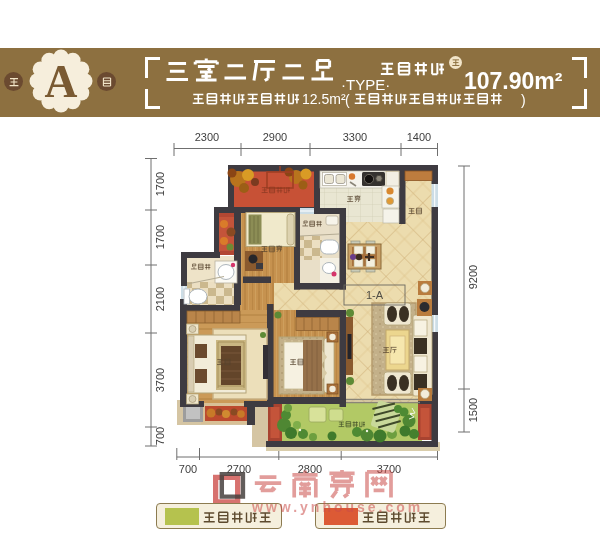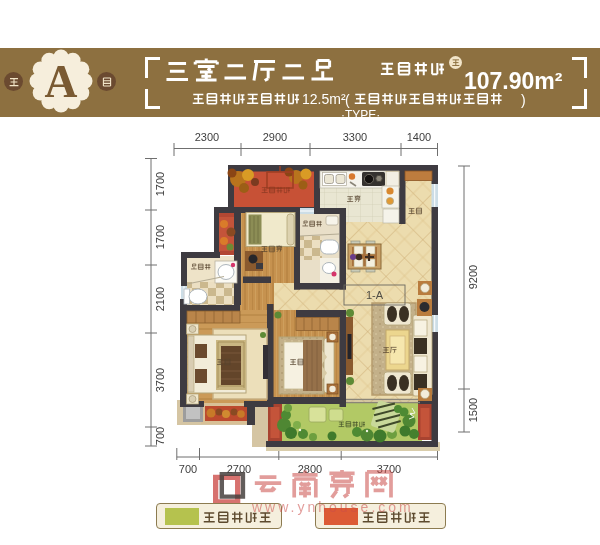--- a/index.html
+++ b/index.html
@@ -36,21 +36,21 @@
 <div class="abs" style="left:97px;top:72px;width:19px;height:19px;border-radius:50%;background:#6b4a30;color:#f2e5c9;font-size:10px;line-height:19px;text-align:center;"></div>
 
 <div class="abs" style="left:145px;top:57px;width:12px;height:18px;border-left:3px solid #fff;border-top:3px solid #fff;"></div>
 
 <div class="abs" style="left:145px;top:89px;width:12px;height:17px;border-left:3px solid #fff;border-bottom:3px solid #fff;"></div>
 
 <div class="abs" style="left:572px;top:57px;width:12px;height:18px;border-right:3px solid #fff;border-top:3px solid #fff;"></div>
 
 <div class="abs" style="left:572px;top:89px;width:12px;height:17px;border-right:3px solid #fff;border-bottom:3px solid #fff;"></div>
 
-<div class="abs" style="left:341px;top:76px;color:#fff;font-size:12px;white-space:nowrap;margin-top:32px;">·TYPE·</div>
+<div class="abs" style="left:341px;top:76px;color:#fff;font-size:15px;white-space:nowrap;">·TYPE·</div>
 
 <div class="abs" style="left:449px;top:56px;width:13px;height:13px;border-radius:50%;background:#f2e5c9;color:#8f7342;font-size:9px;line-height:13px;text-align:center;"></div>
 
 <div class="abs" style="left:464px;top:56px;color:#fff;font-size:23px;font-weight:bold;white-space:nowrap;margin-top:12px;">107.90m²</div>
 
 <svg class="abs" style="left:0;top:0;" width="600" height="545" viewBox="0 0 600 545">
 <defs>
   <pattern id="tile" width="26" height="26" patternUnits="userSpaceOnUse" patternTransform="rotate(45)">
     <rect width="26" height="26" fill="#ecdcae"></rect>
     <path d="M0 0H26M0 0V26" stroke="#caa96f" stroke-width="0.9"></path>
@@ -510,21 +510,21 @@
   <path d="M412 408l3 5-5 1 4 3-5 2" stroke="#eef3e2" stroke-width="1" fill="none"></path>
 </g>
 
 </svg>
 
 <svg class="abs" style="left:213px;top:472px;" width="37" height="37" viewBox="0 0 42 42">
   <path d="M3 6 H28 V34 H3 Z" fill="none" stroke="rgba(200,60,55,0.72)" stroke-width="6"></path>
   <path d="M10 2 H34 V28 H10 Z" fill="none" stroke="rgba(70,65,62,0.85)" stroke-width="5"></path>
 </svg>
 
-<div class="abs" style="left:252px;top:499px;z-index:6;color:rgba(203,76,72,0.55);font-size:14px;font-weight:normal;letter-spacing:3px;white-space:nowrap;">www.ynhouse.com</div>
+<div class="abs" style="left:252px;top:499px;z-index:6;color:rgba(203,76,72,0.55);font-size:14px;font-weight:bold;letter-spacing:3px;white-space:nowrap;">www.ynhouse.com</div>
 
 <div class="abs" style="left:156px;top:503px;width:124px;height:24px;background:#f5efdd;border:1px solid #8c7b50;border-radius:4px;"></div>
 
 <div class="abs" style="left:165px;top:508px;width:34px;height:17px;background:#b5c24e;"></div>
 
 <div class="abs" style="left:315px;top:503px;width:129px;height:24px;background:#f5efdd;border:1px solid #8c7b50;border-radius:4px;"></div>
 
 <div class="abs" style="left:324px;top:508px;width:34px;height:17px;background:#dc5a35;"></div>
 
 <svg class="abs" style="left:0;top:0;" width="600" height="545" viewBox="0 0 600 545">

